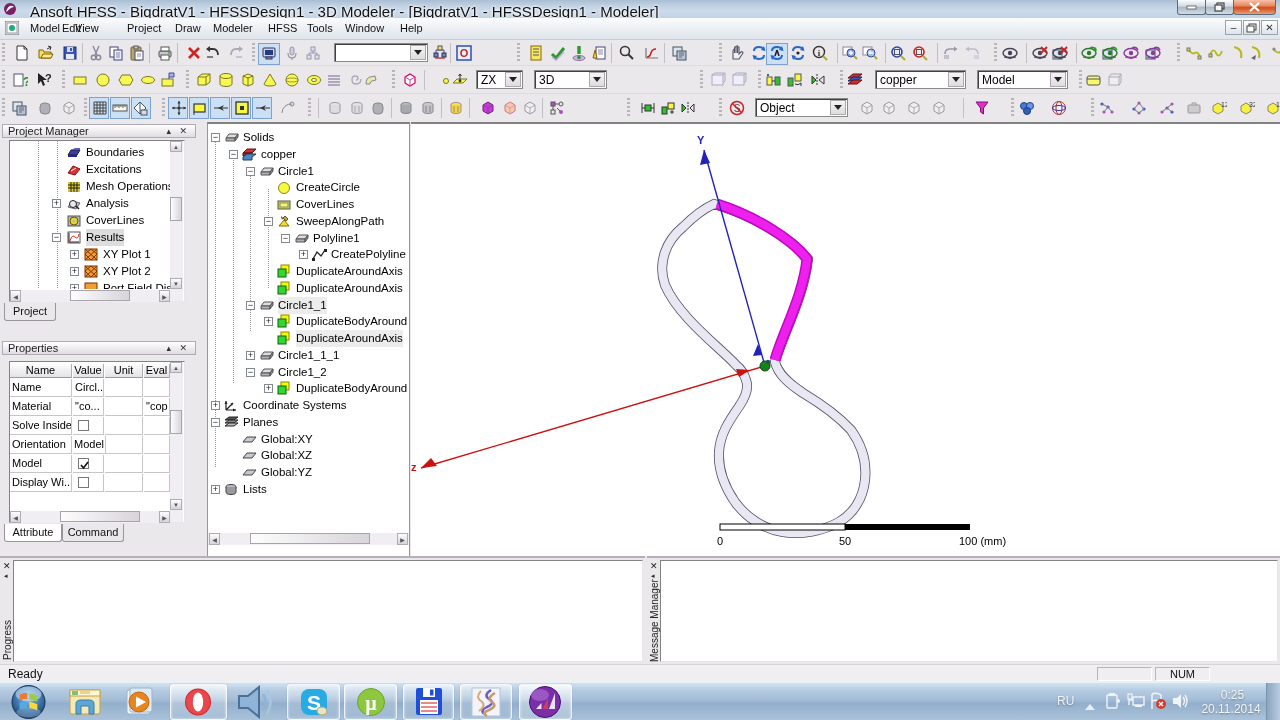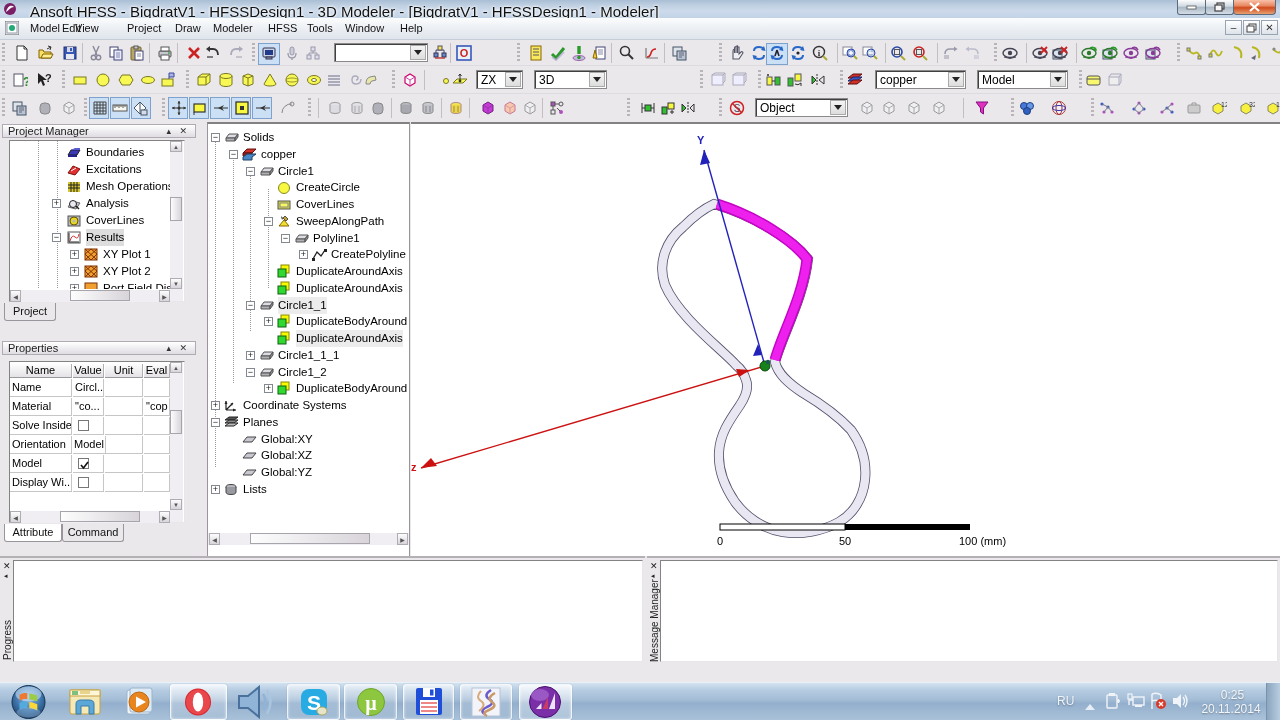--- a/index.html
+++ b/index.html
@@ -1073,20 +1073,25 @@
     <div class="abs" style="left:15px;top:4px;width:626px;height:98px;background:#fff"></div>
   </div>
   <div class="dock" id="dockR" style="left:647px;width:633px;border-top:2px solid #b4b0b6">
     <div class="dockstrip">
         <div style="position:absolute;left:3px;top:3px;font-size:9px">✕</div>
         <div style="position:absolute;left:4px;top:14px;font-size:7px">◂</div>
         <div class="vtext" style="left:2px;top:104px">Message Manager</div>
       </div>
     <div class="sunken" style="left:13px;top:2px;width:618px;height:102px"></div>
     <div class="abs" style="left:15px;top:4px;width:614px;height:98px;background:#fff"></div>
+  </div>
+  <div id="statusbar">
+    <div style="position:absolute;left:8px;top:2px">Ready</div>
+    <div class="statbox" style="left:1097px;width:55px"></div>
+    <div class="statbox" style="left:1155px;width:55px">NUM</div>
   </div>
   <div id="taskbar">
 
     <svg class="abs" style="left:10px;top:0px" width="37" height="38" viewBox="0 0 37 38">
       <defs>
           <radialGradient id="orbg" cx="50%" cy="35%" r="70%">
             <stop offset="0%" stop-color="#9cc4e8"></stop>
             <stop offset="55%" stop-color="#3e76ae"></stop>
             <stop offset="100%" stop-color="#1c3e64"></stop>
           </radialGradient>

